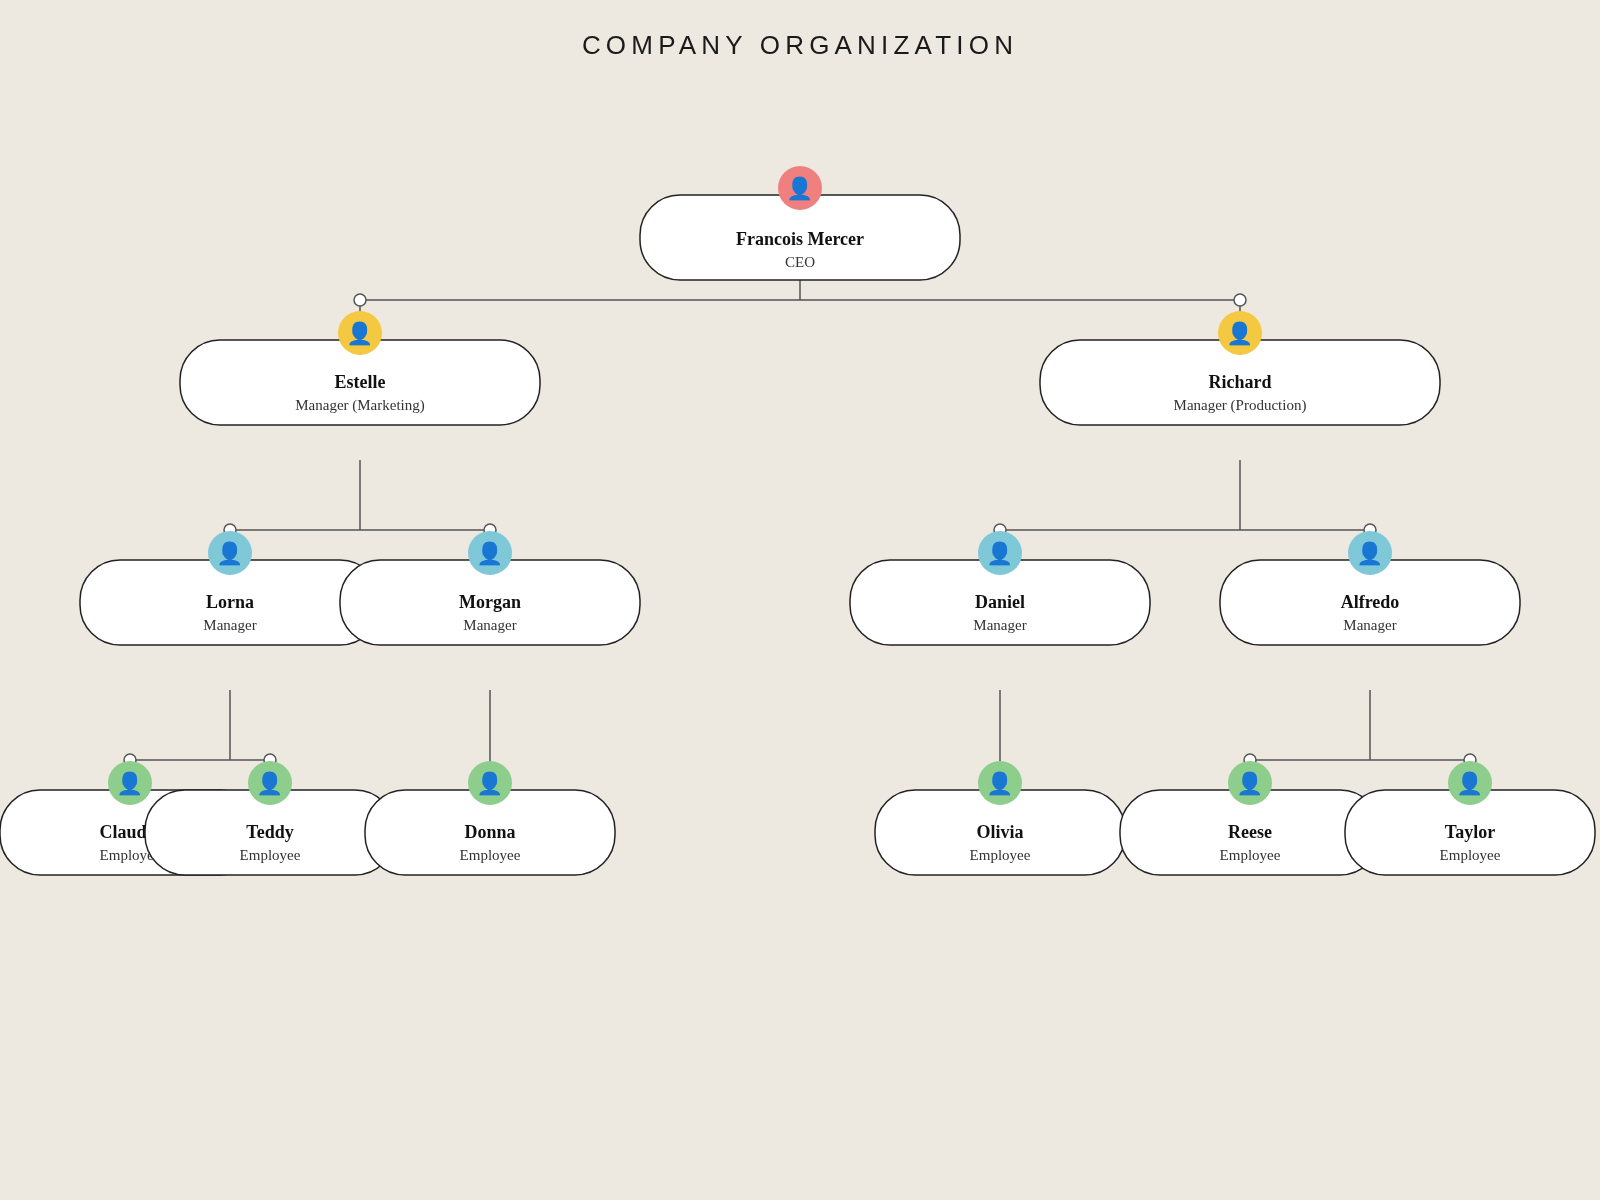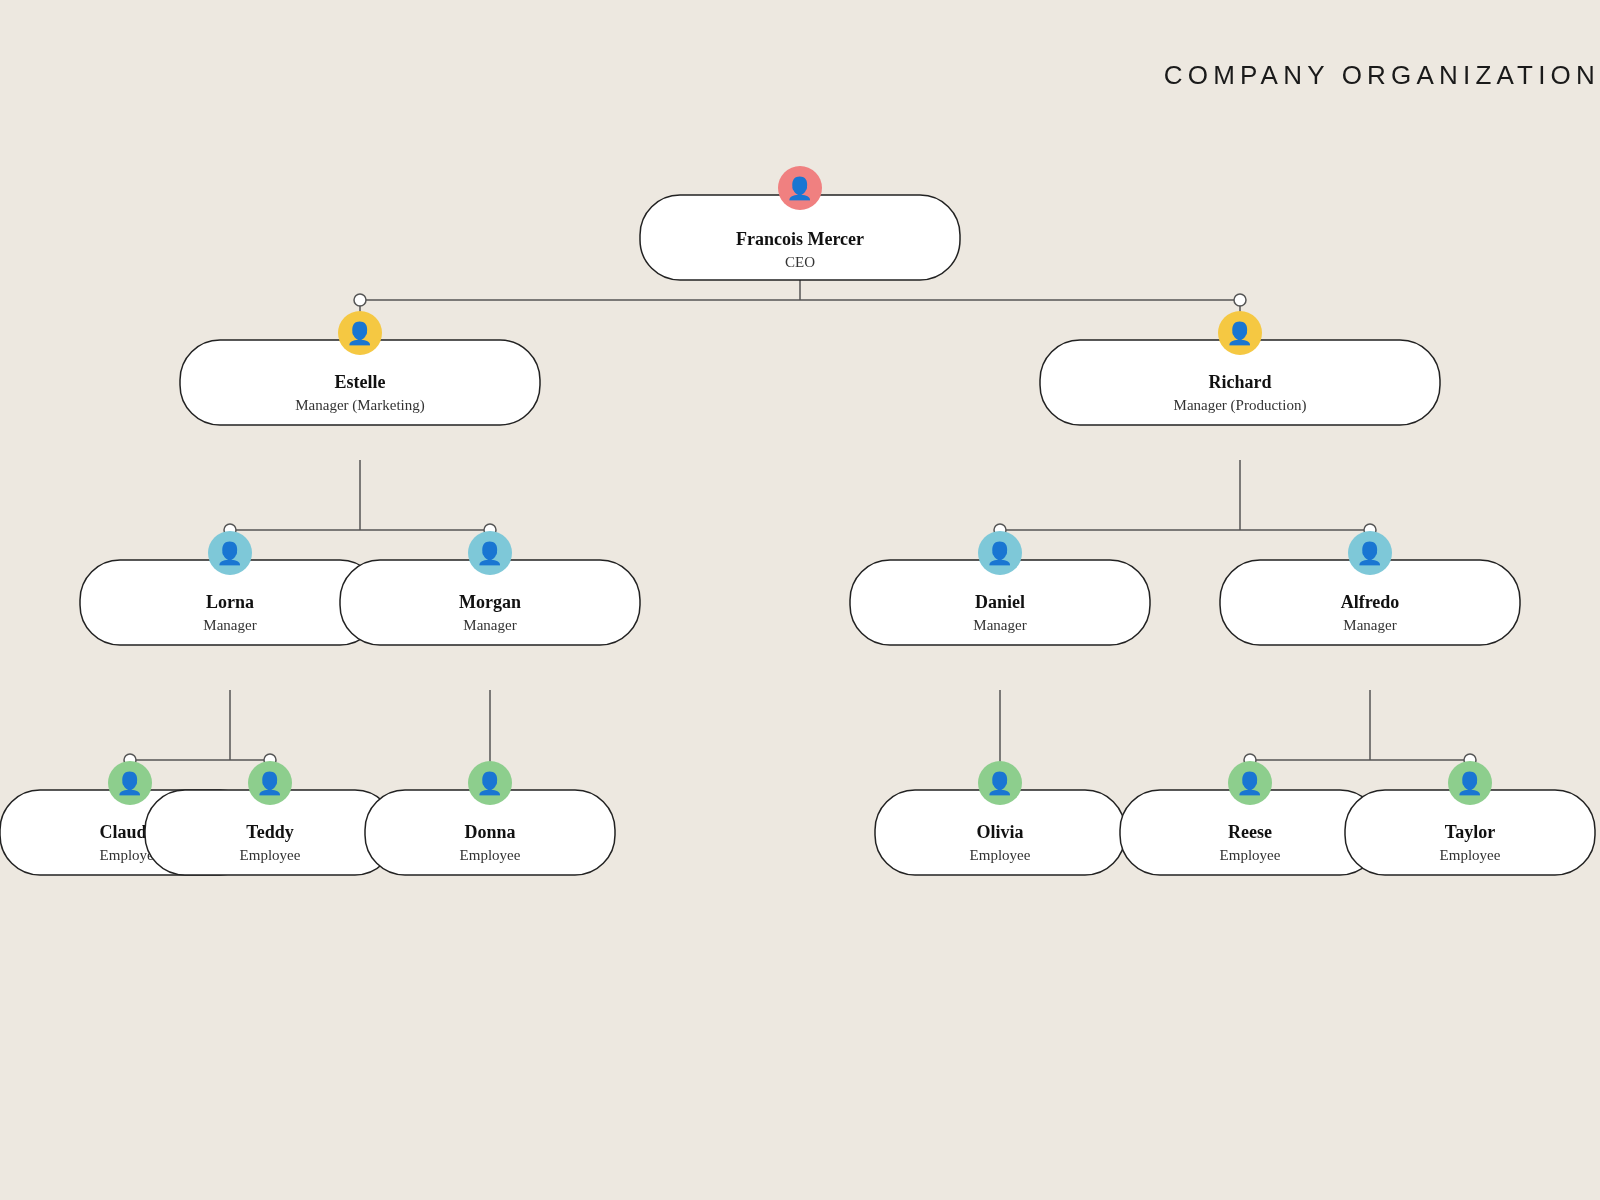--- a/index.html
+++ b/index.html
@@ -15,27 +15,27 @@
       justify-content: center;
     }
 
     .org-wrapper {
       width: 1600px;
       height: 1200px;
       position: relative;
     }
 
     .page-title {
-      text-align: right;
+      text-align: center;
       letter-spacing: 0.2em;
       font-size: 26px;
       font-weight: 400;
       font-family: 'Gill Sans', 'Trebuchet MS', Arial, sans-serif;
       color: #1a1a1a;
-      padding-top: 60px;
+      padding-top: 30px;
       margin-bottom: 0;
     }
 
     svg.org-chart {
       position: absolute;
       top: 0;
       left: 0;
       width: 1600px;
       height: 1200px;
     }

